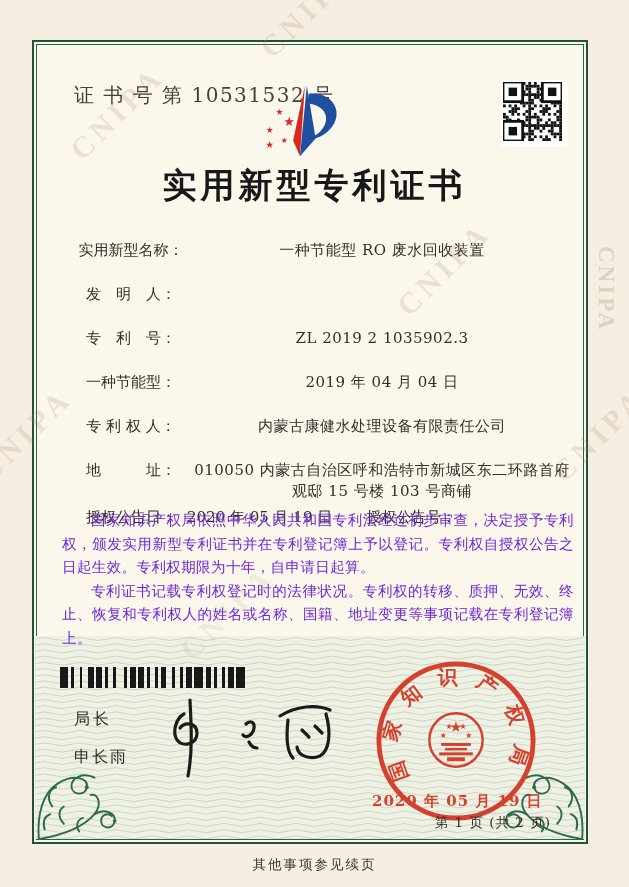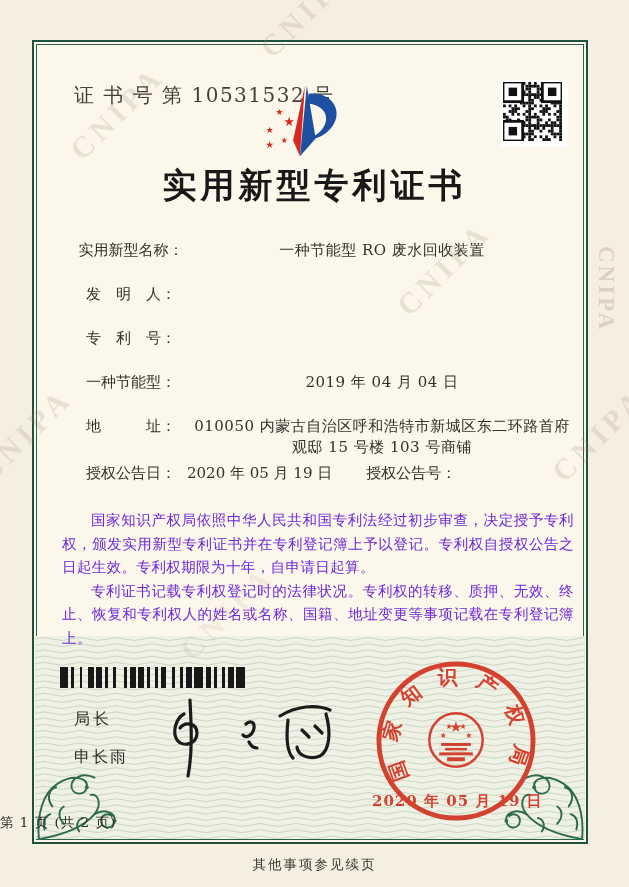--- a/index.html
+++ b/index.html
@@ -43,21 +43,21 @@
          font-size:15px;font-weight:700;color:#d33422;letter-spacing:1px;white-space:nowrap;}
   
   .director{position:absolute;left:74px;top:709px;font-size:16px;color:#2e2b26;letter-spacing:3px;}
   .director .name{margin-top:17px;letter-spacing:2px;}
   .signature{position:absolute;left:150px;top:690px;}
   
   .orn{position:absolute;width:96px;height:96px;}
   .orn.left{left:35px;top:745px;}
   .orn.right{left:490px;top:745px;transform:scaleX(-1);}
   
-  .page-info{position:absolute;left:0;top:814px;width:551px;text-align:left;
+  .page-info{position:absolute;left:0;top:814px;width:551px;text-align:right;
          font-size:13.5px;color:#2f2c27;letter-spacing:1px;}
   .cont-note{position:absolute;left:0;top:856px;width:629px;text-align:center;
          font-size:13.5px;color:#3c3830;letter-spacing:2px;}
 </style>
 </head>
 <body>
 
 <div class="page">
 
   <div class="frame"></div>
@@ -320,24 +320,29 @@
   <div class="fields">
     <div class="frow">
       <span class="lab">实用新型名称：</span>
       <span class="val">一种节能型 RO 废水回收装置</span>
     </div>
     <div class="frow">
       <span class="lab">发　明　人：</span>
     </div>
     <div class="frow">
       <span class="lab">专　利　号：</span>
+      <span class="val">ZL 2019 2 1035902.3</span>
     </div>
     <div class="frow">
       <span class="lab">一种节能型：</span>
       <span class="val">2019 年 04 月 04 日</span>
+    </div>
+    <div class="frow">
+      <span class="lab">专 利 权 人：</span>
+      <span class="val">内蒙古康健水处理设备有限责任公司</span>
     </div>
     <div class="frow addr">
       <span class="lab">地　　　址：</span>
       <span class="val">010050 内蒙古自治区呼和浩特市新城区东二环路首府观邸 15 号楼 103 号商铺</span>
     </div>
     <div class="frow grant">
       <span class="lab">授权公告日：</span>
       <span>2020 年 05 月 19 日</span>
       <span class="pair2">
         <span class="lab">授权公告号：</span>

